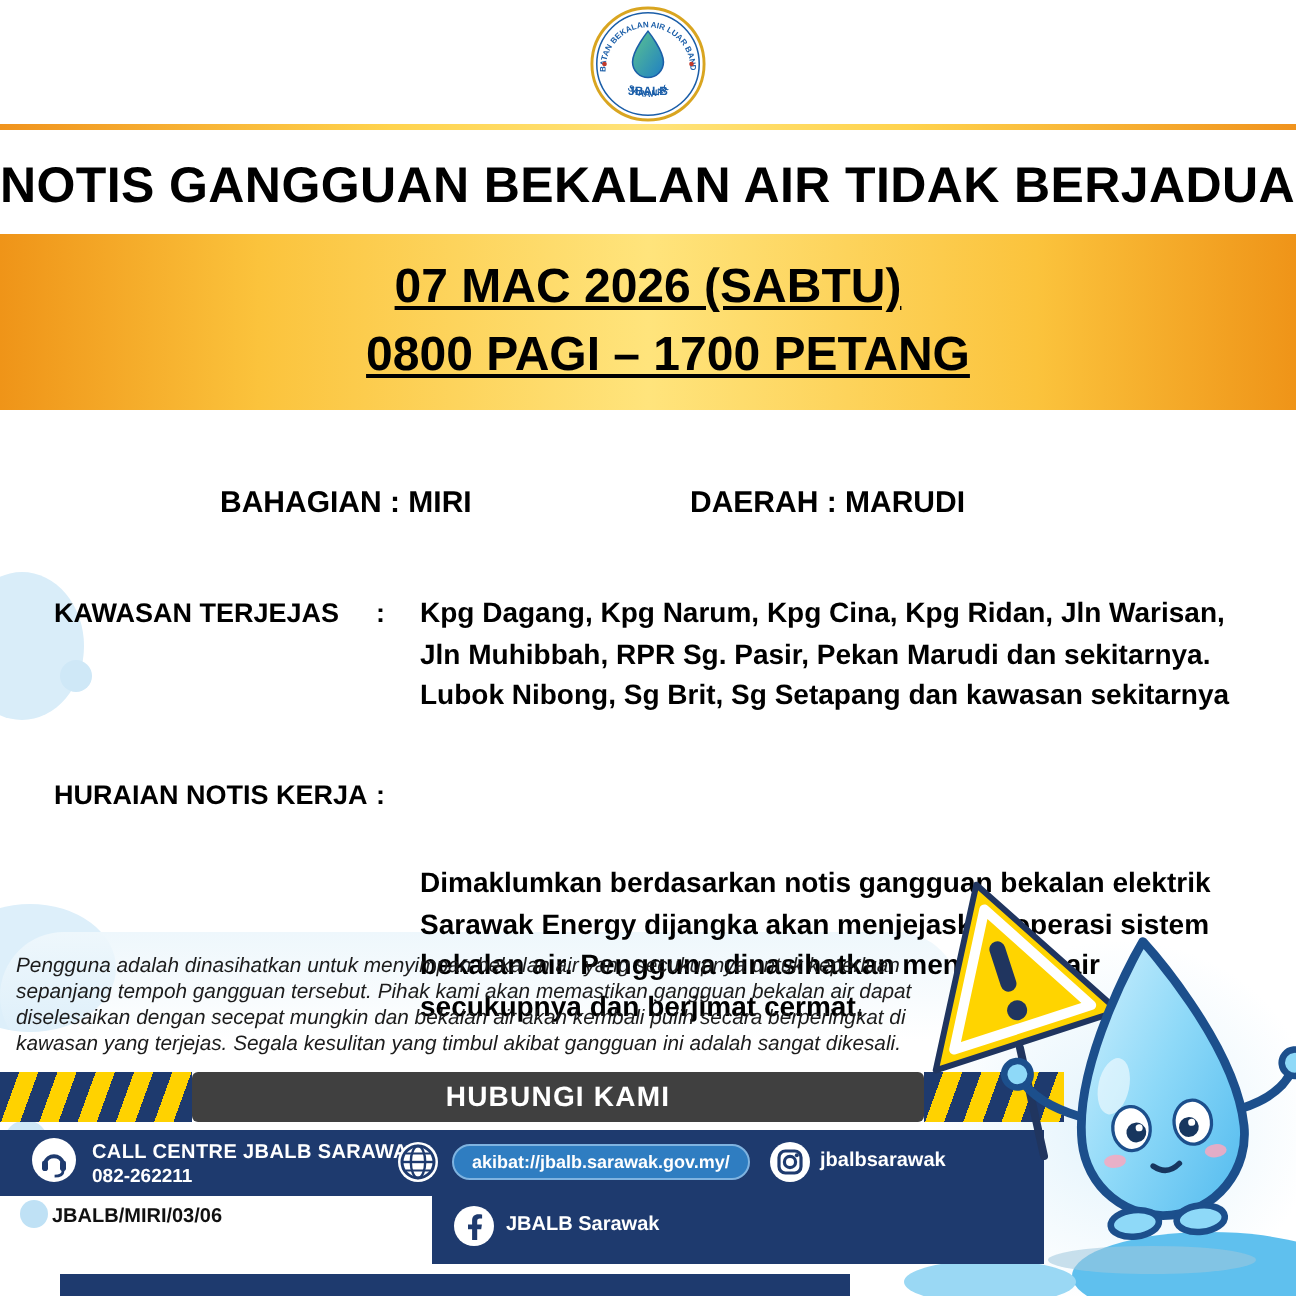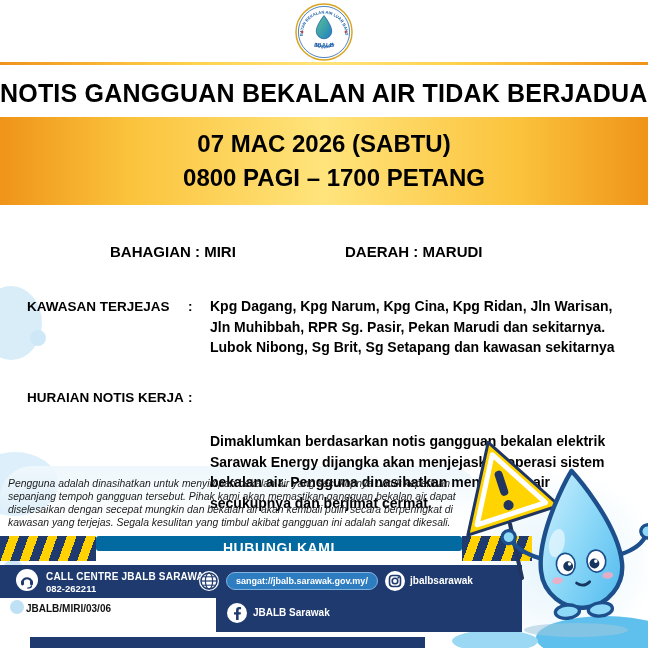--- a/index.html
+++ b/index.html
@@ -22,21 +22,21 @@
   .s6 { left:452px; top:630px; width:86px; height:22px; background:#9ad8f4; }
 
   
   .logo { position:absolute; left:295px; top:3px; width:58px; height:58px; }
   .topline { position:absolute; left:0; top:62px; width:648px; height:3px;
              background:linear-gradient(90deg,#f0931d,#ffd34d 30%,#ffe37a 50%,#ffd34d 70%,#f0931d); }
   .title { position:absolute; left:0; top:79px; width:648px; text-align:center;
            font-size:25px; font-weight:700; color:#000; white-space:nowrap; letter-spacing:0.2px; }
 
   .band { position:absolute; left:0; top:117px; width:648px; height:88px; text-align:center;
-          background:linear-gradient(90deg,#ef9418 0%,#fbc33c 20%,#ffe47c 50%,#fbc33c 80%,#ef9418 100%); }
+          background:linear-gradient(90deg,#ef9418 0%,#fbc33c 20%,#ffe47c 50%,#fbc33c 80%,#ef9418 100%);text-decoration:underline; }
   .band-date { margin-top:13px; font-size:24px; font-weight:700; color:#000; }
   .band-time { margin-top:6px;  font-size:24px; font-weight:700; color:#000;padding-left:20px; }
 
   .bahagian { position:absolute; left:110px; top:243px; font-size:15px; font-weight:700; color:#000; }
   .daerah   { position:absolute; left:345px; top:243px; font-size:15px; font-weight:700; color:#000; }
 
   .sec-label { position:absolute; left:27px; font-size:13.5px; font-weight:700; color:#000; }
   .sec-colon { position:absolute; left:188px; font-size:13.5px; font-weight:700; color:#000; }
   .sec-text  { position:absolute; left:210px; width:414px; font-size:14px; font-weight:700;
                line-height:20.5px; color:#000; }
@@ -46,21 +46,21 @@
   .huraian-text { top:387px;margin-top:44px; }
 
   .disclaimer { position:absolute; left:8px; top:477px; width:454px; font-style:italic;
                 font-size:10.4px; line-height:13px; color:#1c1c1c; }
 
   
   .stripes { position:absolute; top:536px; height:25px;
              background:repeating-linear-gradient(110deg,#1e3a6e 0 9px,#ffd200 9px 18px); }
   .stripes.left  { left:0;    width:96px; }
   .stripes.right { left:462px; width:70px; }
-  .hubungi-label { position:absolute; left:96px; top:536px; width:366px; height:15px; background:#0369a1;
+  .hubungi-label { position:absolute; left:96px; top:536px; width:366px; height:25px; background:#404040;
                    color:#fff; font-weight:700; font-size:14px; letter-spacing:0.6px;
                    text-align:center; line-height:25px; border-radius:3px; }
 
   .navy-a { position:absolute; left:0; top:565px; width:522px; height:33px; background:#1e3a6e; }
   .navy-b { position:absolute; left:216px; top:598px; width:306px; height:34px; background:#1e3a6e; }
   .navy-strip { position:absolute; left:30px; top:637px; width:395px; height:11px; background:#1e3a6e; }
 
   .icon { position:absolute; }
   .phone-icon { left:15px; top:568px; }
   .cc-label { position:absolute; left:46px; top:571px; font-size:10px; font-weight:700; color:#fff; letter-spacing:0.2px; }
@@ -161,21 +161,21 @@
 
   <span class="icon globe-icon">
     <svg width="22" height="22" viewBox="0 0 22 22">
       <circle cx="11" cy="11" r="10" fill="#fff"></circle>
       <circle cx="11" cy="11" r="8" fill="none" stroke="#1e3a6e" stroke-width="1.5"></circle>
       <ellipse cx="11" cy="11" rx="3.6" ry="8" fill="none" stroke="#1e3a6e" stroke-width="1.2"></ellipse>
       <line x1="3" y1="11" x2="19" y2="11" stroke="#1e3a6e" stroke-width="1.2"></line>
       <path d="M4.8,6.8 h12.4 M4.8,15.2 h12.4" stroke="#1e3a6e" stroke-width="1" fill="none"></path>
     </svg>
   </span>
-  <div class="web-pill">sangat://jbalb.sarawak.gov.my/</div>
+  <div class="web-pill">akibat://jbalb.sarawak.gov.my/</div>
 
   <span class="icon ig-icon">
     <svg width="22" height="22" viewBox="0 0 22 22">
       <circle cx="11" cy="11" r="10" fill="#fff"></circle>
       <rect x="5.5" y="5.5" width="11" height="11" rx="3.2" fill="none" stroke="#1e3a6e" stroke-width="1.6"></rect>
       <circle cx="11" cy="11" r="2.8" fill="none" stroke="#1e3a6e" stroke-width="1.6"></circle>
       <circle cx="14.4" cy="7.6" r="1" fill="#1e3a6e"></circle>
     </svg>
   </span>
   <div class="ig-text">jbalbsarawak</div>

